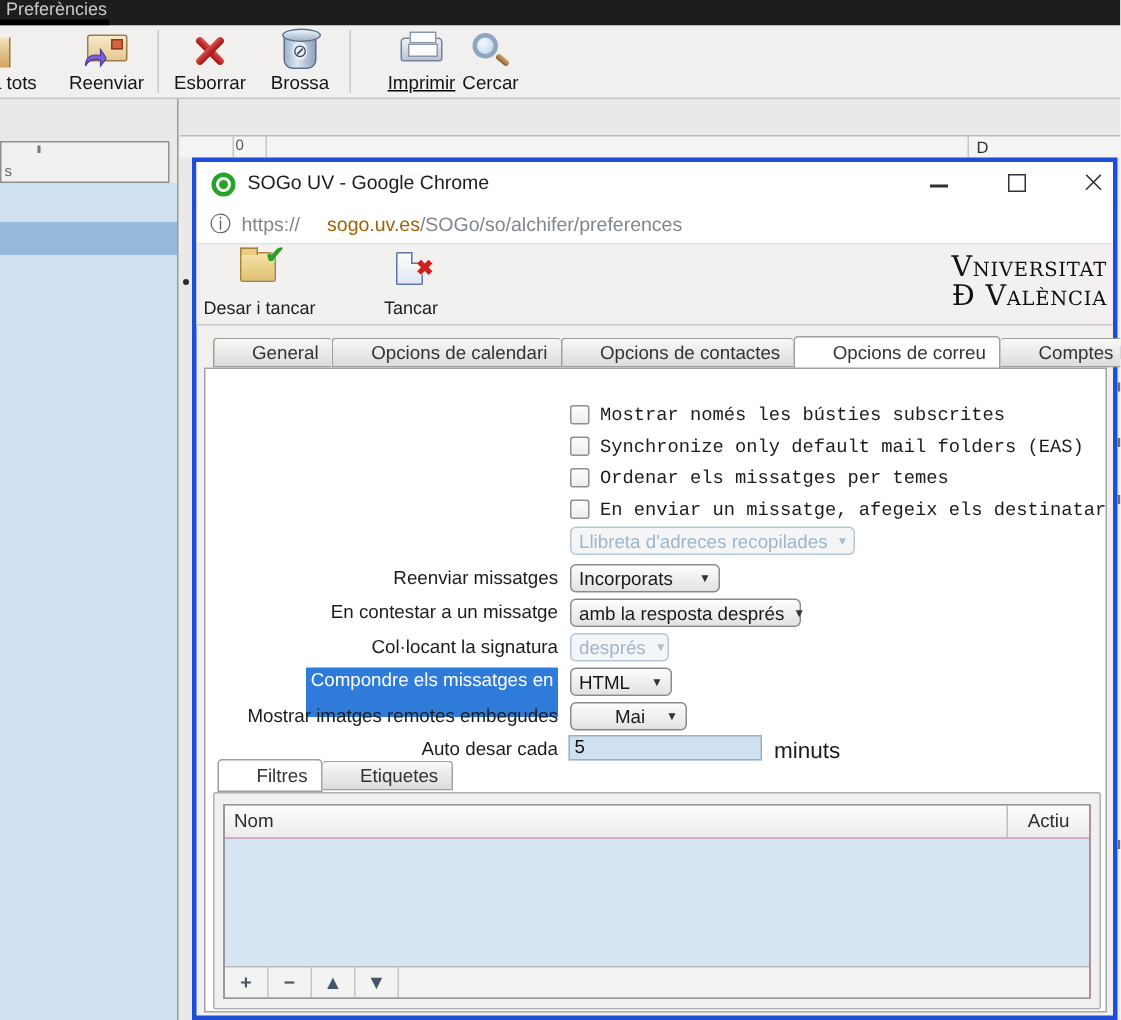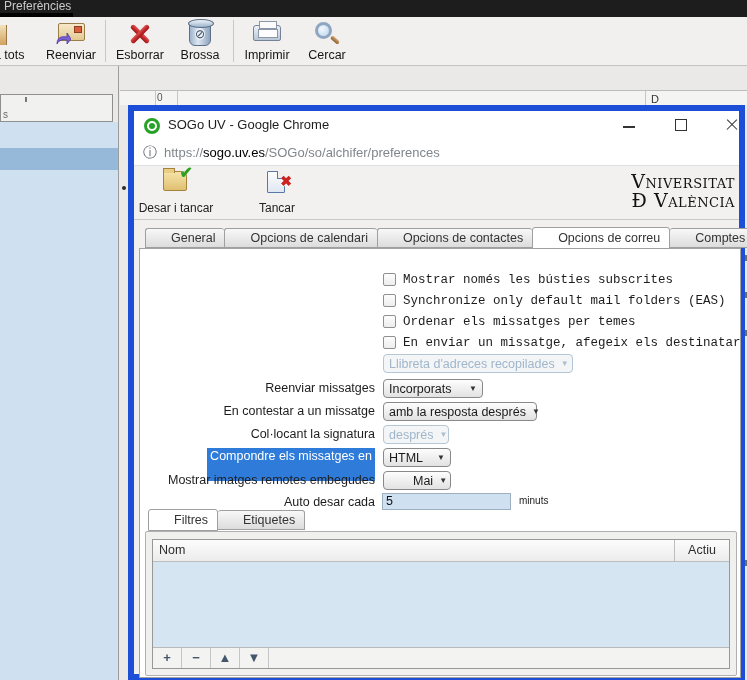--- a/index.html
+++ b/index.html
@@ -63,39 +63,39 @@
   .sidebar-topbox { position:absolute; left:0; top:28px; width:113px; height:28px;
                     background:#f1f1f0; border:1px solid #8f8f8f; }
   .sidebar-topbox .frag { position:absolute; left:2px; bottom:1px; font-size:10px; color:#666; }
   .sidebar-topbox .tick { position:absolute; left:24px; top:2px; width:2px; height:5px; background:#777; }
   .splitter { position:absolute; left:118px; top:66px; width:1px; height:614px; background:#9c9c9c; }
   .splitter-dot { position:absolute; left:122px; top:186px; width:4px; height:4px; background:#2a2a2a; border-radius:50%; }
   .edge-frag { position:absolute; left:745px; width:2px; height:6px; background:#6c6c6c; }
 
   
   .chrome { position:absolute; left:128px; top:105px; width:617px; height:575px;
-            border:6px solid #1d4ed8; background:#f1f0ef; }
+            border:3px solid #1d4ed8; background:#f1f0ef; }
   .titlebar { position:absolute; left:0; top:0; width:100%; height:29px; background:#fff; }
   .sogo-icon { position:absolute; left:10px; top:7px; width:16px; height:16px; border-radius:50%;
                border:3px solid #27a327; background:#fff; }
   .sogo-icon:after { content:""; position:absolute; left:2px; top:2px; width:6px; height:6px;
                border-radius:50%; background:#27a327; }
   .win-title { position:absolute; left:34px; top:6px; font-size:13px; color:#1d1d1d; white-space:nowrap; }
   .winbtn { position:absolute; top:0; width:30px; height:26px; cursor:default; }
   .winbtn.min { left:480px; } .winbtn.max { left:532px; } .winbtn.cls { left:582px; }
   .winbtn.min:after { content:""; position:absolute; left:9px; top:15px; width:12px; height:1.5px; background:#333; }
   .winbtn.max:after { content:""; position:absolute; left:9px; top:8px; width:10px; height:10px; border:1.2px solid #333; }
   .winbtn.cls:before,.winbtn.cls:after { content:""; position:absolute; left:9px; top:13px; width:14px; height:1.3px; background:#333; }
   .winbtn.cls:before { transform:rotate(45deg); } .winbtn.cls:after { transform:rotate(-45deg); }
 
   .urlbar { position:absolute; left:0; top:29px; width:100%; height:26px; background:#fff;
             border-bottom:1px solid #e0e0e0; }
   .info-icon { position:absolute; left:9px; top:4px; font-size:14px; color:#5f6368; }
   .url-text { position:absolute; left:30px; top:5px; font-size:13px; color:#80868b; white-space:nowrap; }
-  .url-text .host { color:#000000; }
+  .url-text .host { color:#a16207;margin-left:18px; }
 
   .dlg-toolbar { position:absolute; left:0; top:55px; width:100%; height:54px;
                  background:#f2f1ef; border-bottom:1px solid #c9c9c9; }
   .dlg-btn { position:absolute; top:2px; height:50px; text-align:center; cursor:default; }
   .dlg-btn .lbl { position:absolute; bottom:3px; width:100%; font-size:12px; color:#222; white-space:nowrap; }
   .folder-icon { position:absolute; left:50%; margin-left:-13px; top:3px; width:24px; height:20px;
                  background:linear-gradient(#f6e3a8,#dfc071); border:1px solid #a58439; border-radius:2px 4px 2px 2px; }
   .folder-icon:before { content:""; position:absolute; left:-1px; top:-4px; width:10px; height:4px;
                  background:#e9cd85; border:1px solid #a58439; border-bottom:none; }
   .folder-icon:after { content:"✔"; position:absolute; right:-7px; top:-9px; color:#2f9e23;
@@ -133,21 +133,21 @@
             display:flex; align-items:center; padding:0 5px; cursor:default; white-space:nowrap; }
   .select .arrow { margin-left:auto; font-size:8px; color:#333; padding-left:6px; }
   .select.disabled { border-color:#b5c6d4; background:#f4f5f6; color:#9fb6cb; }
   .select.disabled .arrow { color:#a9bfd2; }
 
   .form-label { position:absolute; left:0; width:235px; text-align:right; font-size:12.5px;
                 color:#1c1c1c; white-space:nowrap; }
   .form-label.highlight span { background:#2e7bd9; color:#fff; padding:1px 3px 18px 3px; }
   .text-input { position:absolute; left:242px; width:129px; height:17px; background:#cfe1f1;
                 border:1px solid #9cb0c2; font-size:12.5px; color:#111; padding:0 3px; line-height:15px; }
-  .suffix { position:absolute; left:379px; font-size:10px; color:#1c1c1c; }
+  .suffix { position:absolute; left:379px; font-size:15px; color:#1c1c1c; }
 
   
   .ftabs { position:absolute; left:8px; top:261px; display:flex; z-index:3; }
   .fieldset { position:absolute; left:5px; top:282px; width:592px; height:145px;
               border:1px solid #b0b0b0; background:#f0f0ef; border-radius:2px; }
   .ftable { position:absolute; left:6px; top:7px; right:6px; bottom:6px; border:1px solid #989898; background:#be185d; }
   .thead { position:absolute; left:0; top:0; right:0; height:22px;
            background:linear-gradient(#fcfcfc,#ececec); border-bottom:1px solid #bdbdbd;
            font-size:12.5px; color:#2e2e2e; }
   .th-nom { position:absolute; left:6px; top:3px; }
@@ -192,21 +192,21 @@
         </div>
       <div class="tb-label">Esborrar</div>
     </div>
     <div class="tb-btn" style="left:171px;width:58px;">
       <div class="tb-icon">
           <div class="trash"></div>
         </div>
       <div class="tb-label">Brossa</div>
     </div>
     <div class="tb-sep" style="left:233px;"></div>
-    <div class="tb-btn" style="left:238px;width:58px;">
+    <div class="tb-btn" style="left:252px;width:58px;text-decoration:underline;">
       <div class="tb-icon">
           <div class="printer"></div>
         </div>
       <div class="tb-label">Imprimir</div>
     </div>
     <div class="tb-btn" style="left:300px;width:54px;">
       <div class="tb-icon">
           <div class="magnifier"></div>
         </div>
       <div class="tb-label">Cercar</div>
@@ -317,21 +317,21 @@
         <span class="arrow">▼</span>
       </div>
 
       <div class="form-label highlight" style="top:200px;"><span>Compondre els missatges en</span></div>
       <div class="select" style="left:243px;top:199px;width:68px;">
         <span>HTML</span>
         <span class="arrow">▼</span>
       </div>
 
       <div class="form-label" style="top:224px;">Mostrar imatges remotes embegudes</div>
-      <div class="select" style="left:243px;top:222px;width:68px;padding-left:29px;">
+      <div class="select" style="left:243px;top:222px;width:78px;padding-left:29px;">
         <span>Mai</span>
         <span class="arrow">▼</span>
       </div>
 
       <div class="form-label" style="top:246px;">Auto desar cada</div>
       <div class="text-input" style="top:244px;">5</div>
       <div class="suffix" style="top:246px;">minuts</div>
 
       <div class="ftabs">
         <div class="tab active">Filtres</div>

